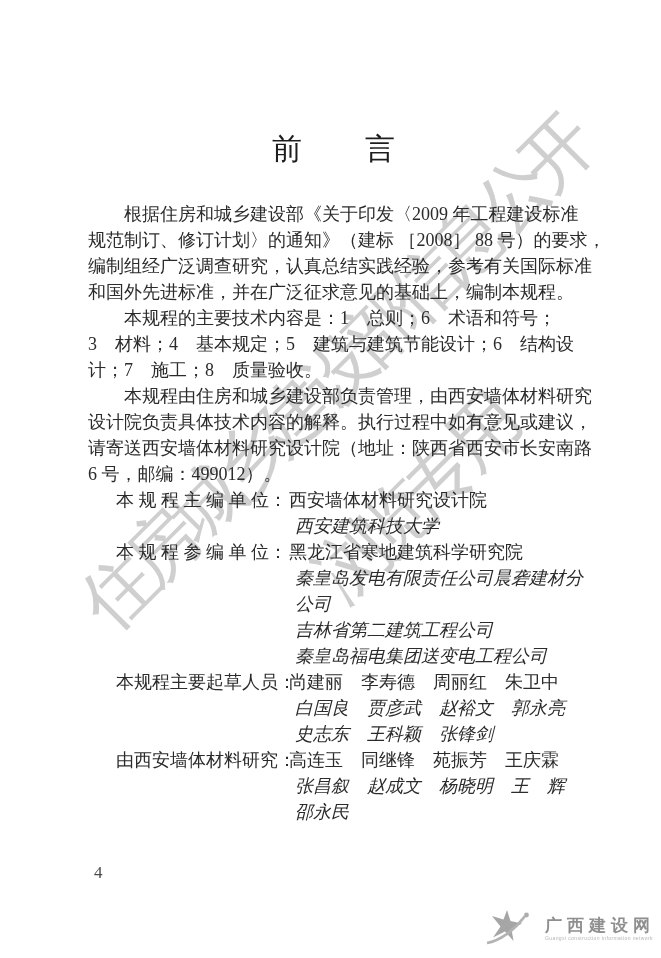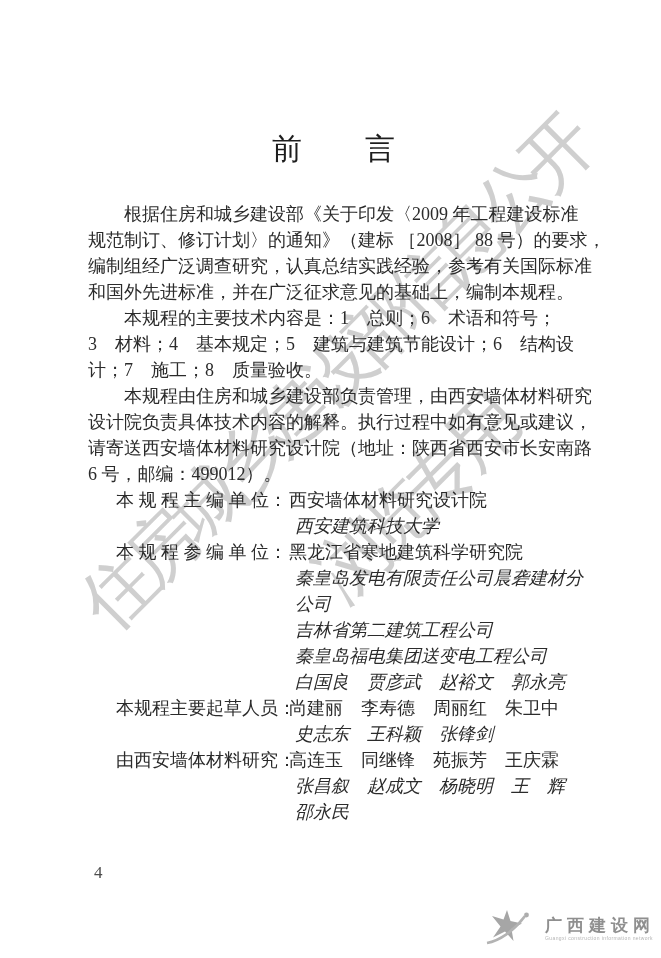--- a/index.html
+++ b/index.html
@@ -84,24 +84,24 @@
     <div class="line ind">西安建筑科技大学</div>
 
     <div class="line">
       <span class="rl">本 规 程 参 编 单 位：</span><span>黑龙江省寒地建筑科学研究院</span>
     </div>
     <div class="line ind">秦皇岛发电有限责任公司晨砻建材分</div>
     <div class="line ind">公司</div>
     <div class="line ind">吉林省第二建筑工程公司</div>
     <div class="line ind">秦皇岛福电集团送变电工程公司</div>
 
-    <div class="line ind">白国良　贾彦武　赵裕文　郭永亮</div>
     <div class="line">
       <span class="rl">本规程主要起草人员：</span><span>尚建丽　李寿德　周丽红　朱卫中</span>
     </div>
+    <div class="line ind">白国良　贾彦武　赵裕文　郭永亮</div>
     <div class="line ind">史志东　王科颖　张锋剑</div>
 
     <div class="line">
       <span class="rl">由西安墙体材料研究：</span><span>高连玉　同继锋　苑振芳　王庆霖</span>
     </div>
     <div class="line ind">张昌叙　赵成文　杨晓明　王　辉</div>
     <div class="line ind">邵永民</div>
 
   </div>
 

